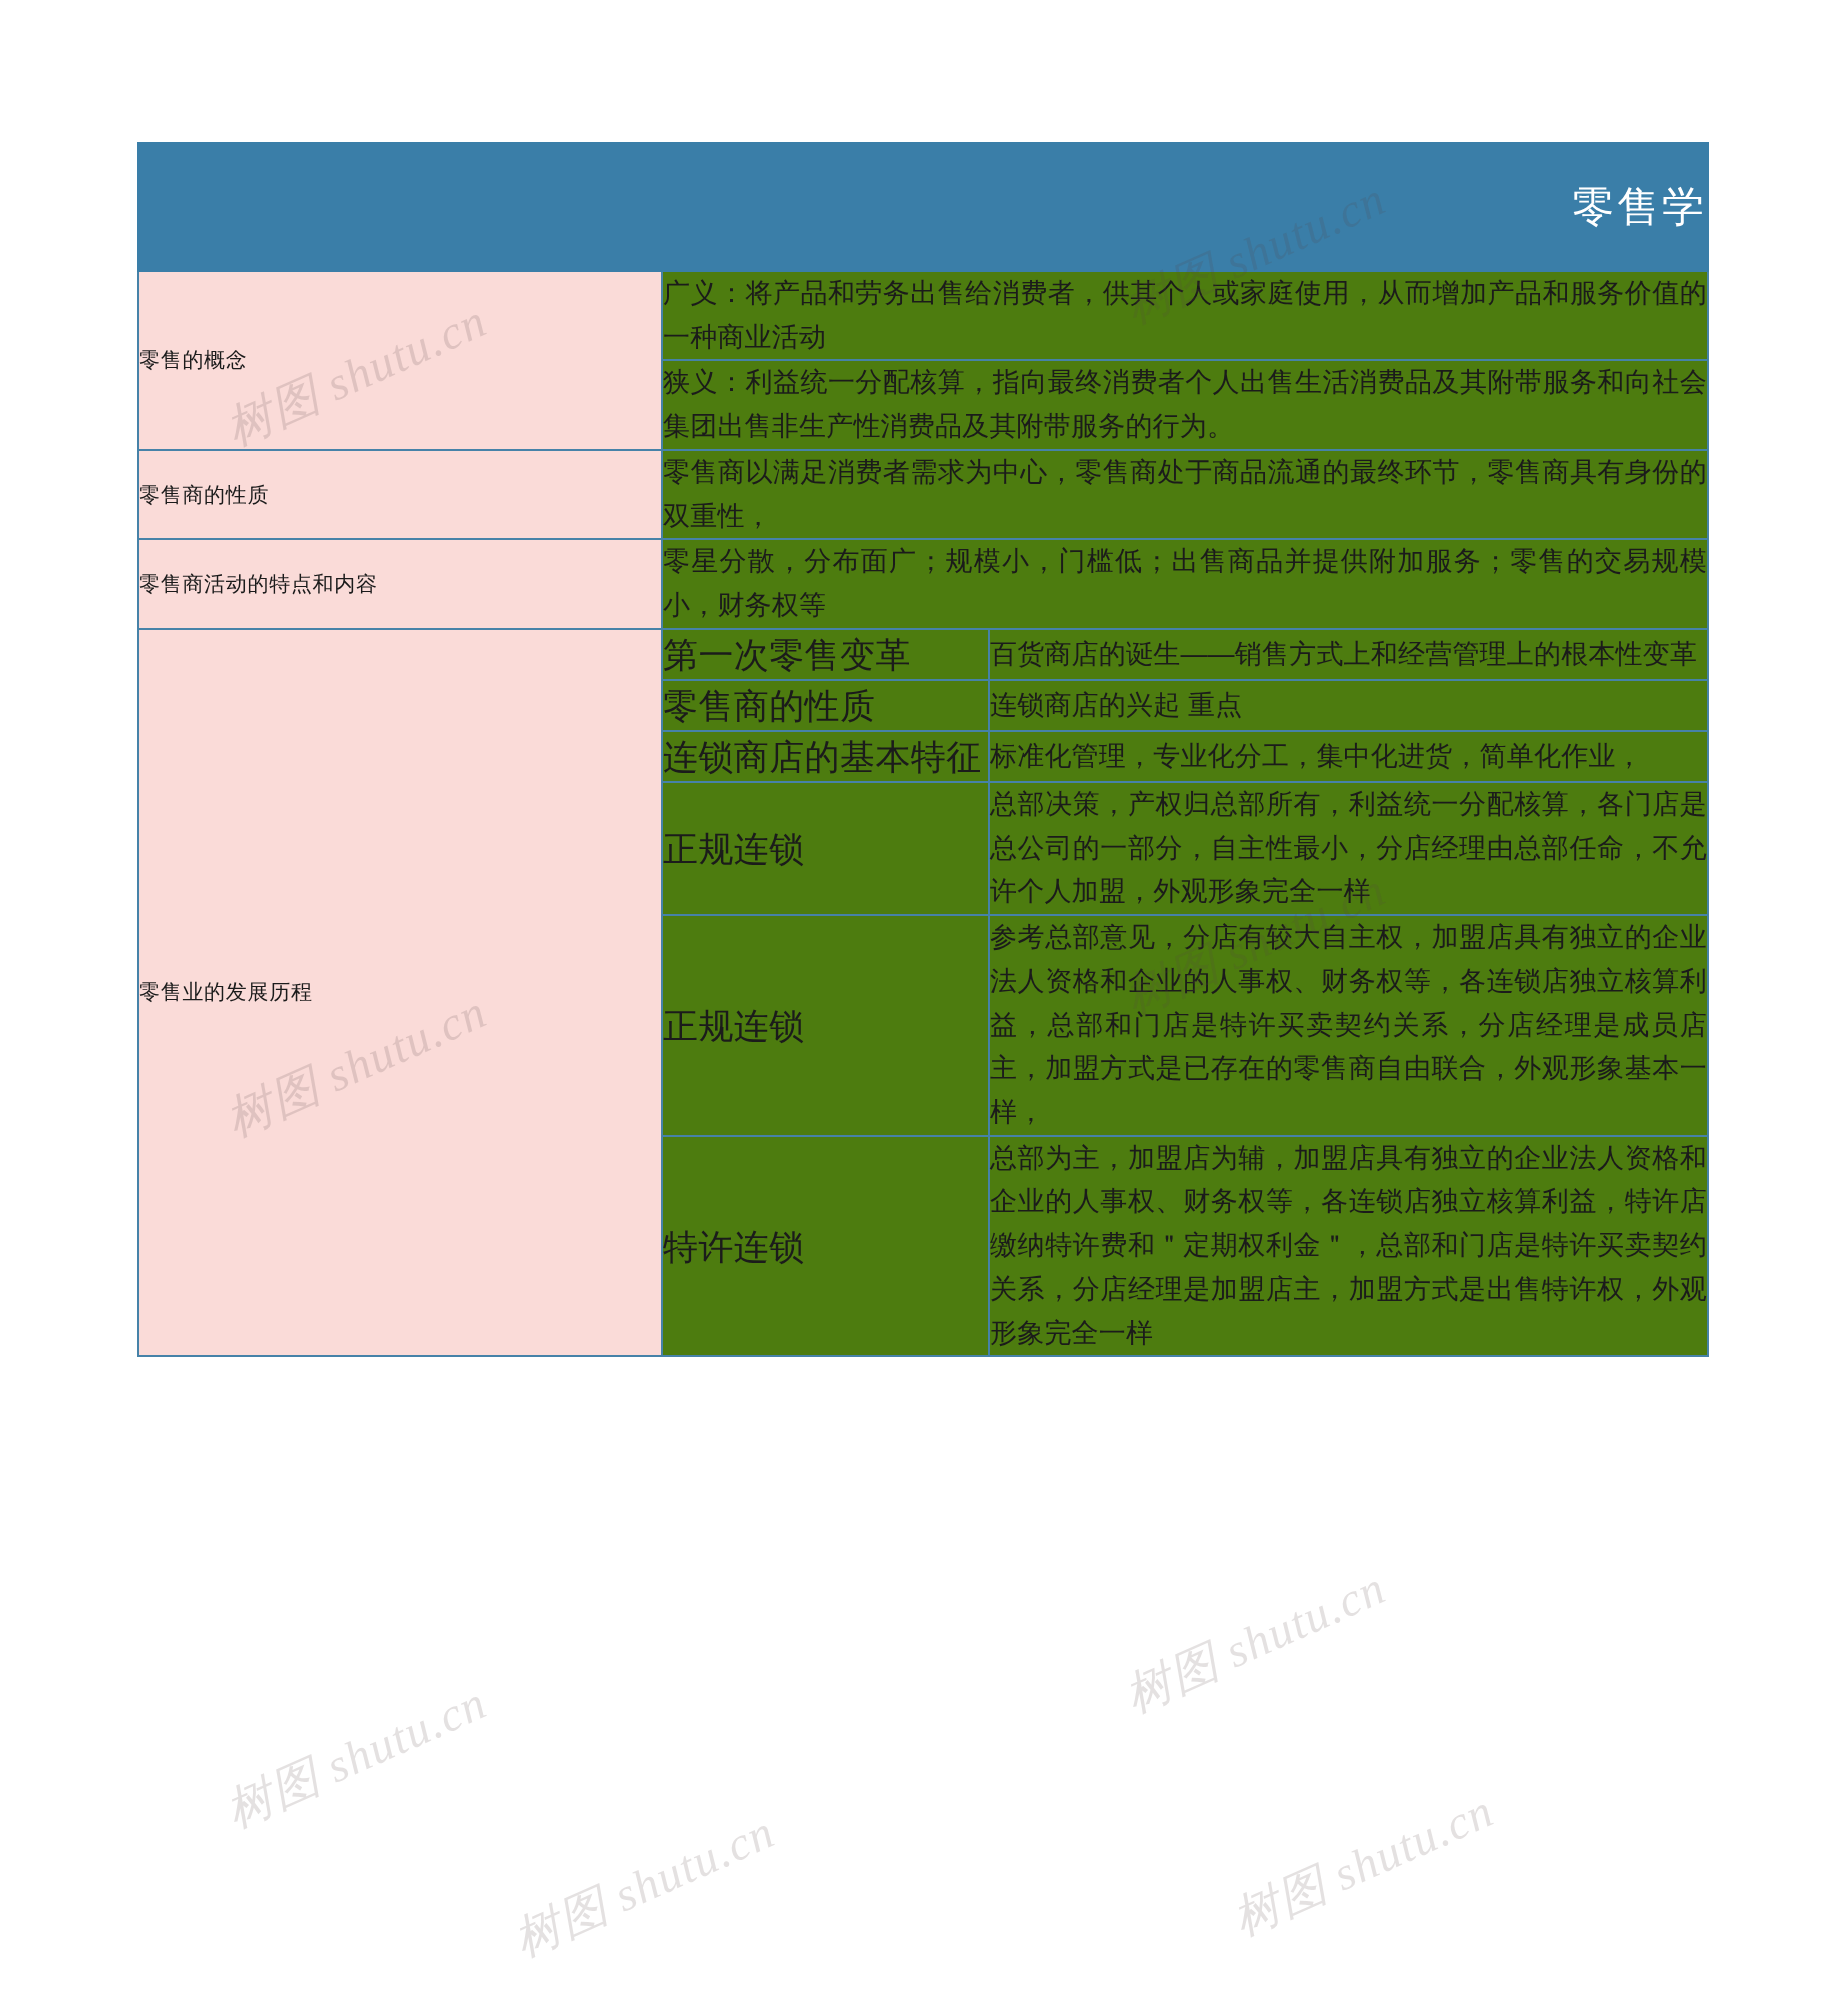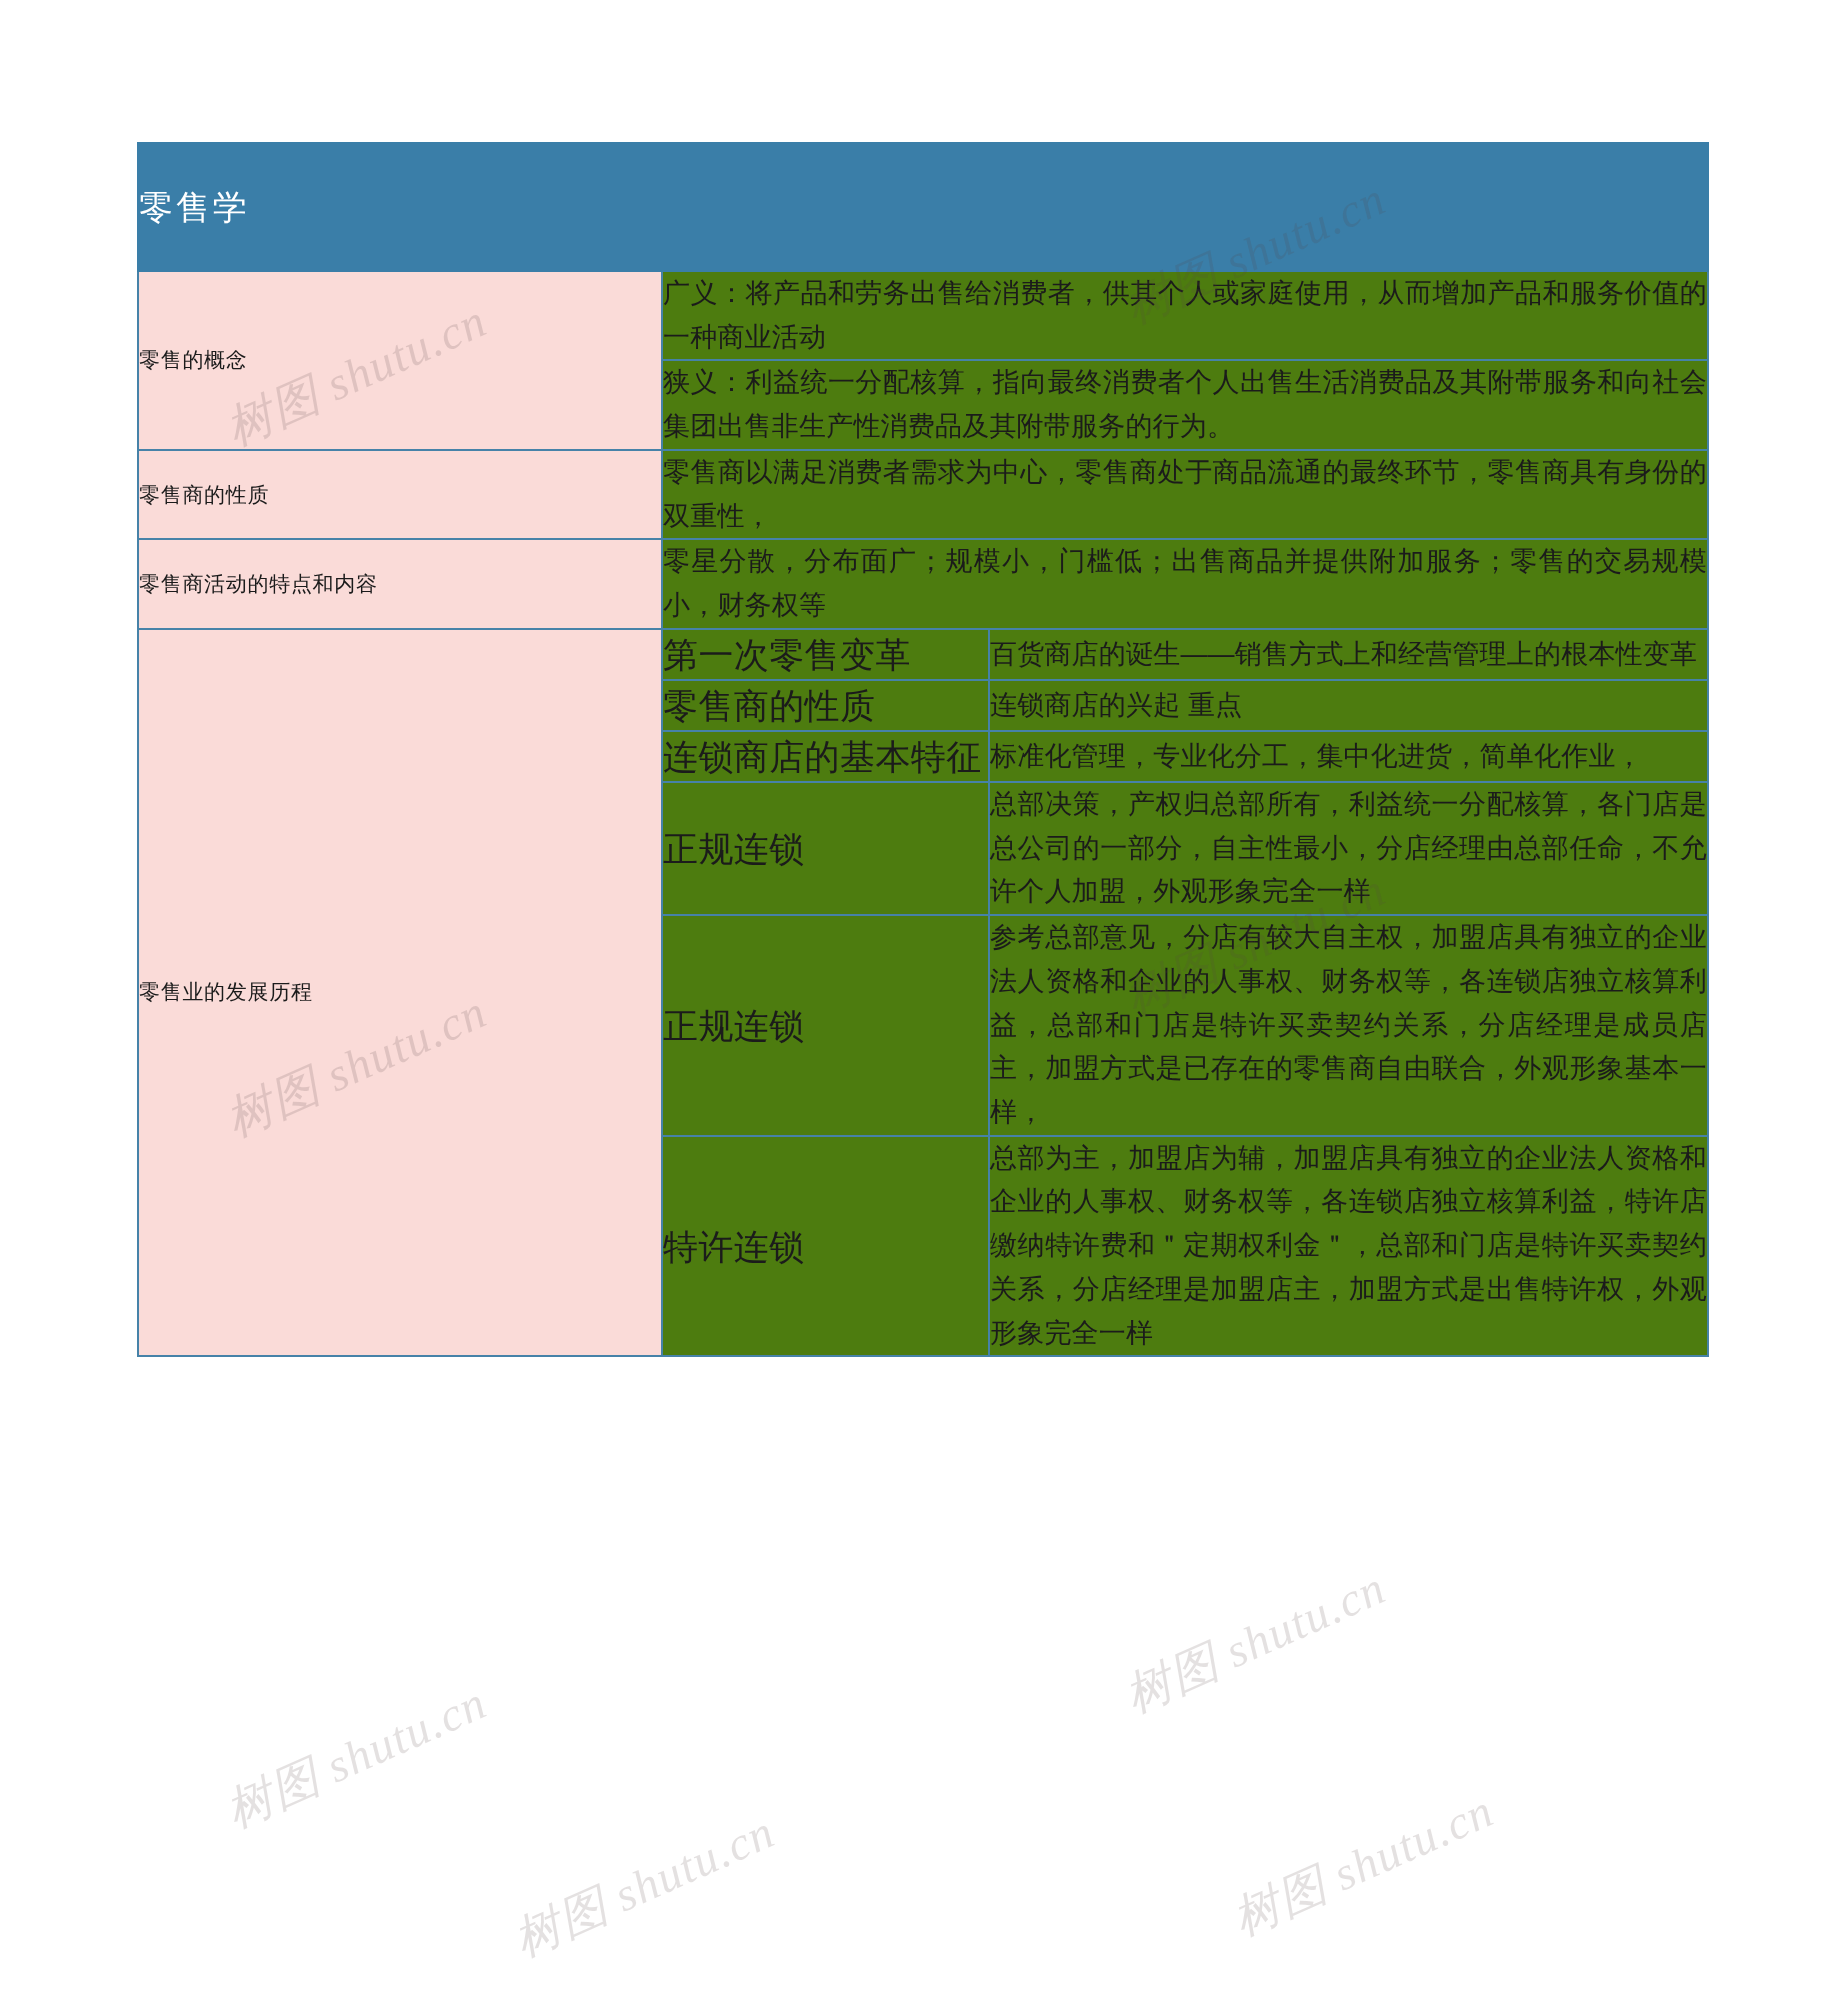--- a/index.html
+++ b/index.html
@@ -50,22 +50,22 @@
   #mindmap-table td {
     border: 2.2px solid #4682a8;
     vertical-align: middle;
     background: #4d7c0f;
     padding: 0;
   }
 
   .title-cell {
     background: #3a7ea8 !important;
     color: #ffffff;
-    text-align: left;
-    font-size: 34px;
+    text-align: right;
+    font-size: 42px;
     line-height: 1.2;
     height: 126px;
     letter-spacing: 2.9px;
     border-color: #3a7ea8 !important;
   }
 
   .cat-cell {
     background: #fadbd8 !important;
     font-size: 21px;
     color: #1b1b1b;

